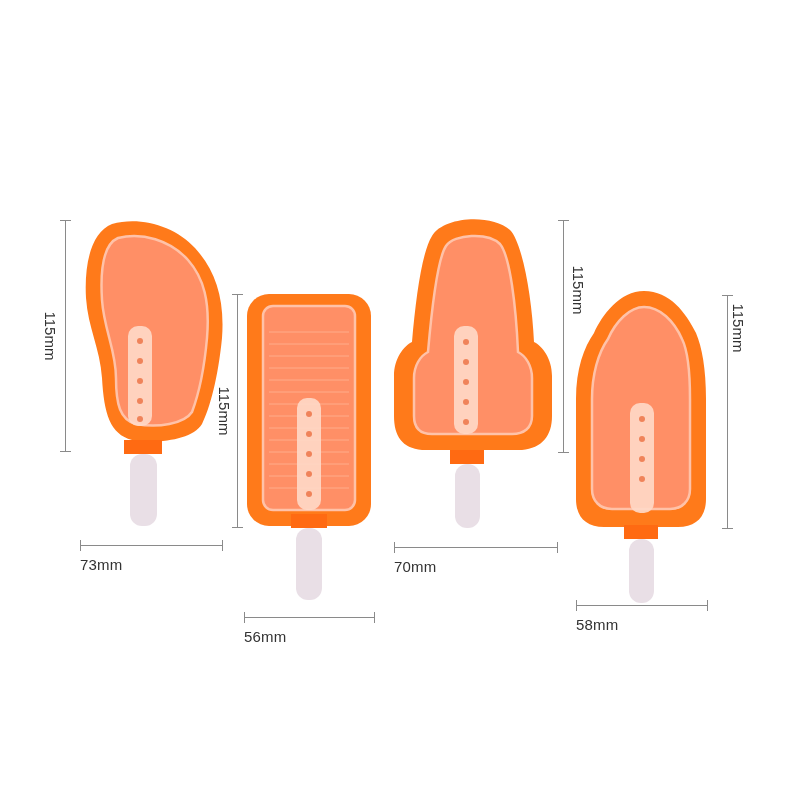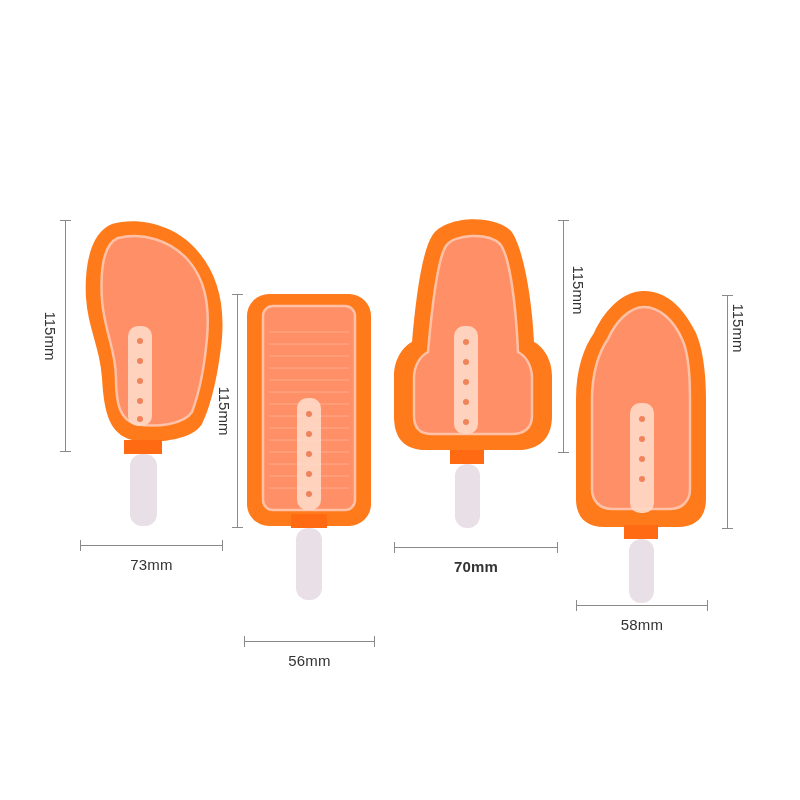--- a/index.html
+++ b/index.html
@@ -7,21 +7,21 @@
       width: 800px; height: 800px; background: #ffffff; position: relative; overflow: hidden;
       font-family: "Liberation Sans", sans-serif;
     }
     .product { position: absolute; }
     .product svg { position: absolute; left: 0; top: 0; overflow: visible; }
     .dim-h, .dim-v { position: absolute; }
     .dim-h .line { position: absolute; left: 0; right: 0; top: 5px; height: 1px; background: #8a8a8a; }
     .dim-h .tick-l, .dim-h .tick-r { position: absolute; top: 0; width: 1px; height: 11px; background: #8a8a8a; }
     .dim-h .tick-l { left: 0; } .dim-h .tick-r { right: 0; }
     .dim-h .label {
-      position: absolute; top: 16px; left: 0; right: 0; text-align: center;
+      position: absolute; top: 16px; left: 0; right: 0; text-align: left;
       font-size: 15px; color: #333; letter-spacing: 0.2px;
     }
     .dim-v .line { position: absolute; top: 0; bottom: 0; left: 5px; width: 1px; background: #8a8a8a; }
     .dim-v .tick-t, .dim-v .tick-b { position: absolute; left: 0; width: 11px; height: 1px; background: #8a8a8a; }
     .dim-v .tick-t { top: 0; } .dim-v .tick-b { bottom: 0; }
     .dim-v .label {
       position: absolute; top: 50%; font-size: 15px; color: #333; white-space: nowrap;
       transform-origin: center center;
     }
   </style>
@@ -84,21 +84,21 @@
     <rect x="46" y="222" width="36" height="14" fill="#ff6a12"></rect>
     <rect x="51" y="236" width="26" height="72" rx="12" fill="#e9dfe6"></rect>
   </svg>
 </div>
 <div class="dim-v" style="left:232px;top:294px;width:11px;height:234px;">
   <div class="line"></div>
   <div class="tick-t"></div>
   <div class="tick-b"></div>
   <div class="label" style="left:-32px;transform:translateY(-50%) rotate(90deg);">115mm</div>
 </div>
-<div class="dim-h" style="left:244px;top:636px;width:131px;height:40px;">
+<div class="dim-h" style="left:244px;top:612px;width:131px;height:40px;">
   <div class="line"></div>
   <div class="tick-l"></div>
   <div class="tick-r"></div>
   <div class="label">56mm</div>
 </div>
 
 <div class="product" style="left:392px;top:216px;width:165px;height:314px;">
   <svg width="165" height="314" viewBox="0 0 165 314">
     <path d="M40 20 C 52 0, 100 -2, 118 14 C 130 26, 140 80, 142 126 C 150 130, 160 142, 160 160 L 160 200 C 160 220, 150 232, 130 234 L 30 234 C 10 232, 2 220, 2 200 L 2 160 C 2 142, 12 130, 20 126 C 24 80, 30 36, 40 20 Z" fill="#ff7a1a"></path>
     <path d="M54 30 C 62 18, 96 16, 108 28 C 118 40, 124 90, 126 136 C 134 140, 140 150, 140 162 L 140 200 C 140 212, 132 218, 120 218 L 40 218 C 28 218, 22 212, 22 200 L 22 162 C 22 150, 28 140, 36 136 C 40 90, 46 42, 54 30 Z" fill="#ff8f66" stroke="#ffc2a8" stroke-width="2.5"></path>
@@ -111,21 +111,21 @@
     <rect x="58" y="234" width="34" height="14" fill="#ff6a12"></rect>
     <rect x="63" y="248" width="25" height="64" rx="12" fill="#e9dfe6"></rect>
   </svg>
 </div>
 <div class="dim-v" style="left:558px;top:220px;width:11px;height:233px;">
   <div class="line"></div>
   <div class="tick-t"></div>
   <div class="tick-b"></div>
   <div class="label" style="left:-4px;transform:translateY(-50%) rotate(90deg);top:30%;">115mm</div>
 </div>
-<div class="dim-h" style="left:394px;top:542px;width:164px;height:40px;font-weight:bold;">
+<div class="dim-h" style="left:394px;top:542px;width:164px;height:40px;">
   <div class="line"></div>
   <div class="tick-l"></div>
   <div class="tick-r"></div>
   <div class="label">70mm</div>
 </div>
 
 <div class="product" style="left:574px;top:289px;width:135px;height:316px;">
   <svg width="135" height="316" viewBox="0 0 135 316">
     <path d="M20 44 C 28 26, 46 2, 70 2 C 96 2, 112 24, 122 44 C 128 58, 132 80, 132 110 L 132 210 C 132 228, 122 238, 104 238 L 30 238 C 12 238, 2 228, 2 210 L 2 110 C 2 80, 10 58, 20 44 Z" fill="#ff7a1a"></path>
     <path d="M34 50 C 42 32, 56 18, 70 18 C 86 18, 100 32, 108 50 C 114 62, 116 86, 116 110 L 116 200 C 116 212, 108 220, 96 220 L 38 220 C 26 220, 18 212, 18 200 L 18 110 C 18 86, 24 64, 34 50 Z" fill="#ff8f66" stroke="#ffc2a8" stroke-width="2.5"></path>

